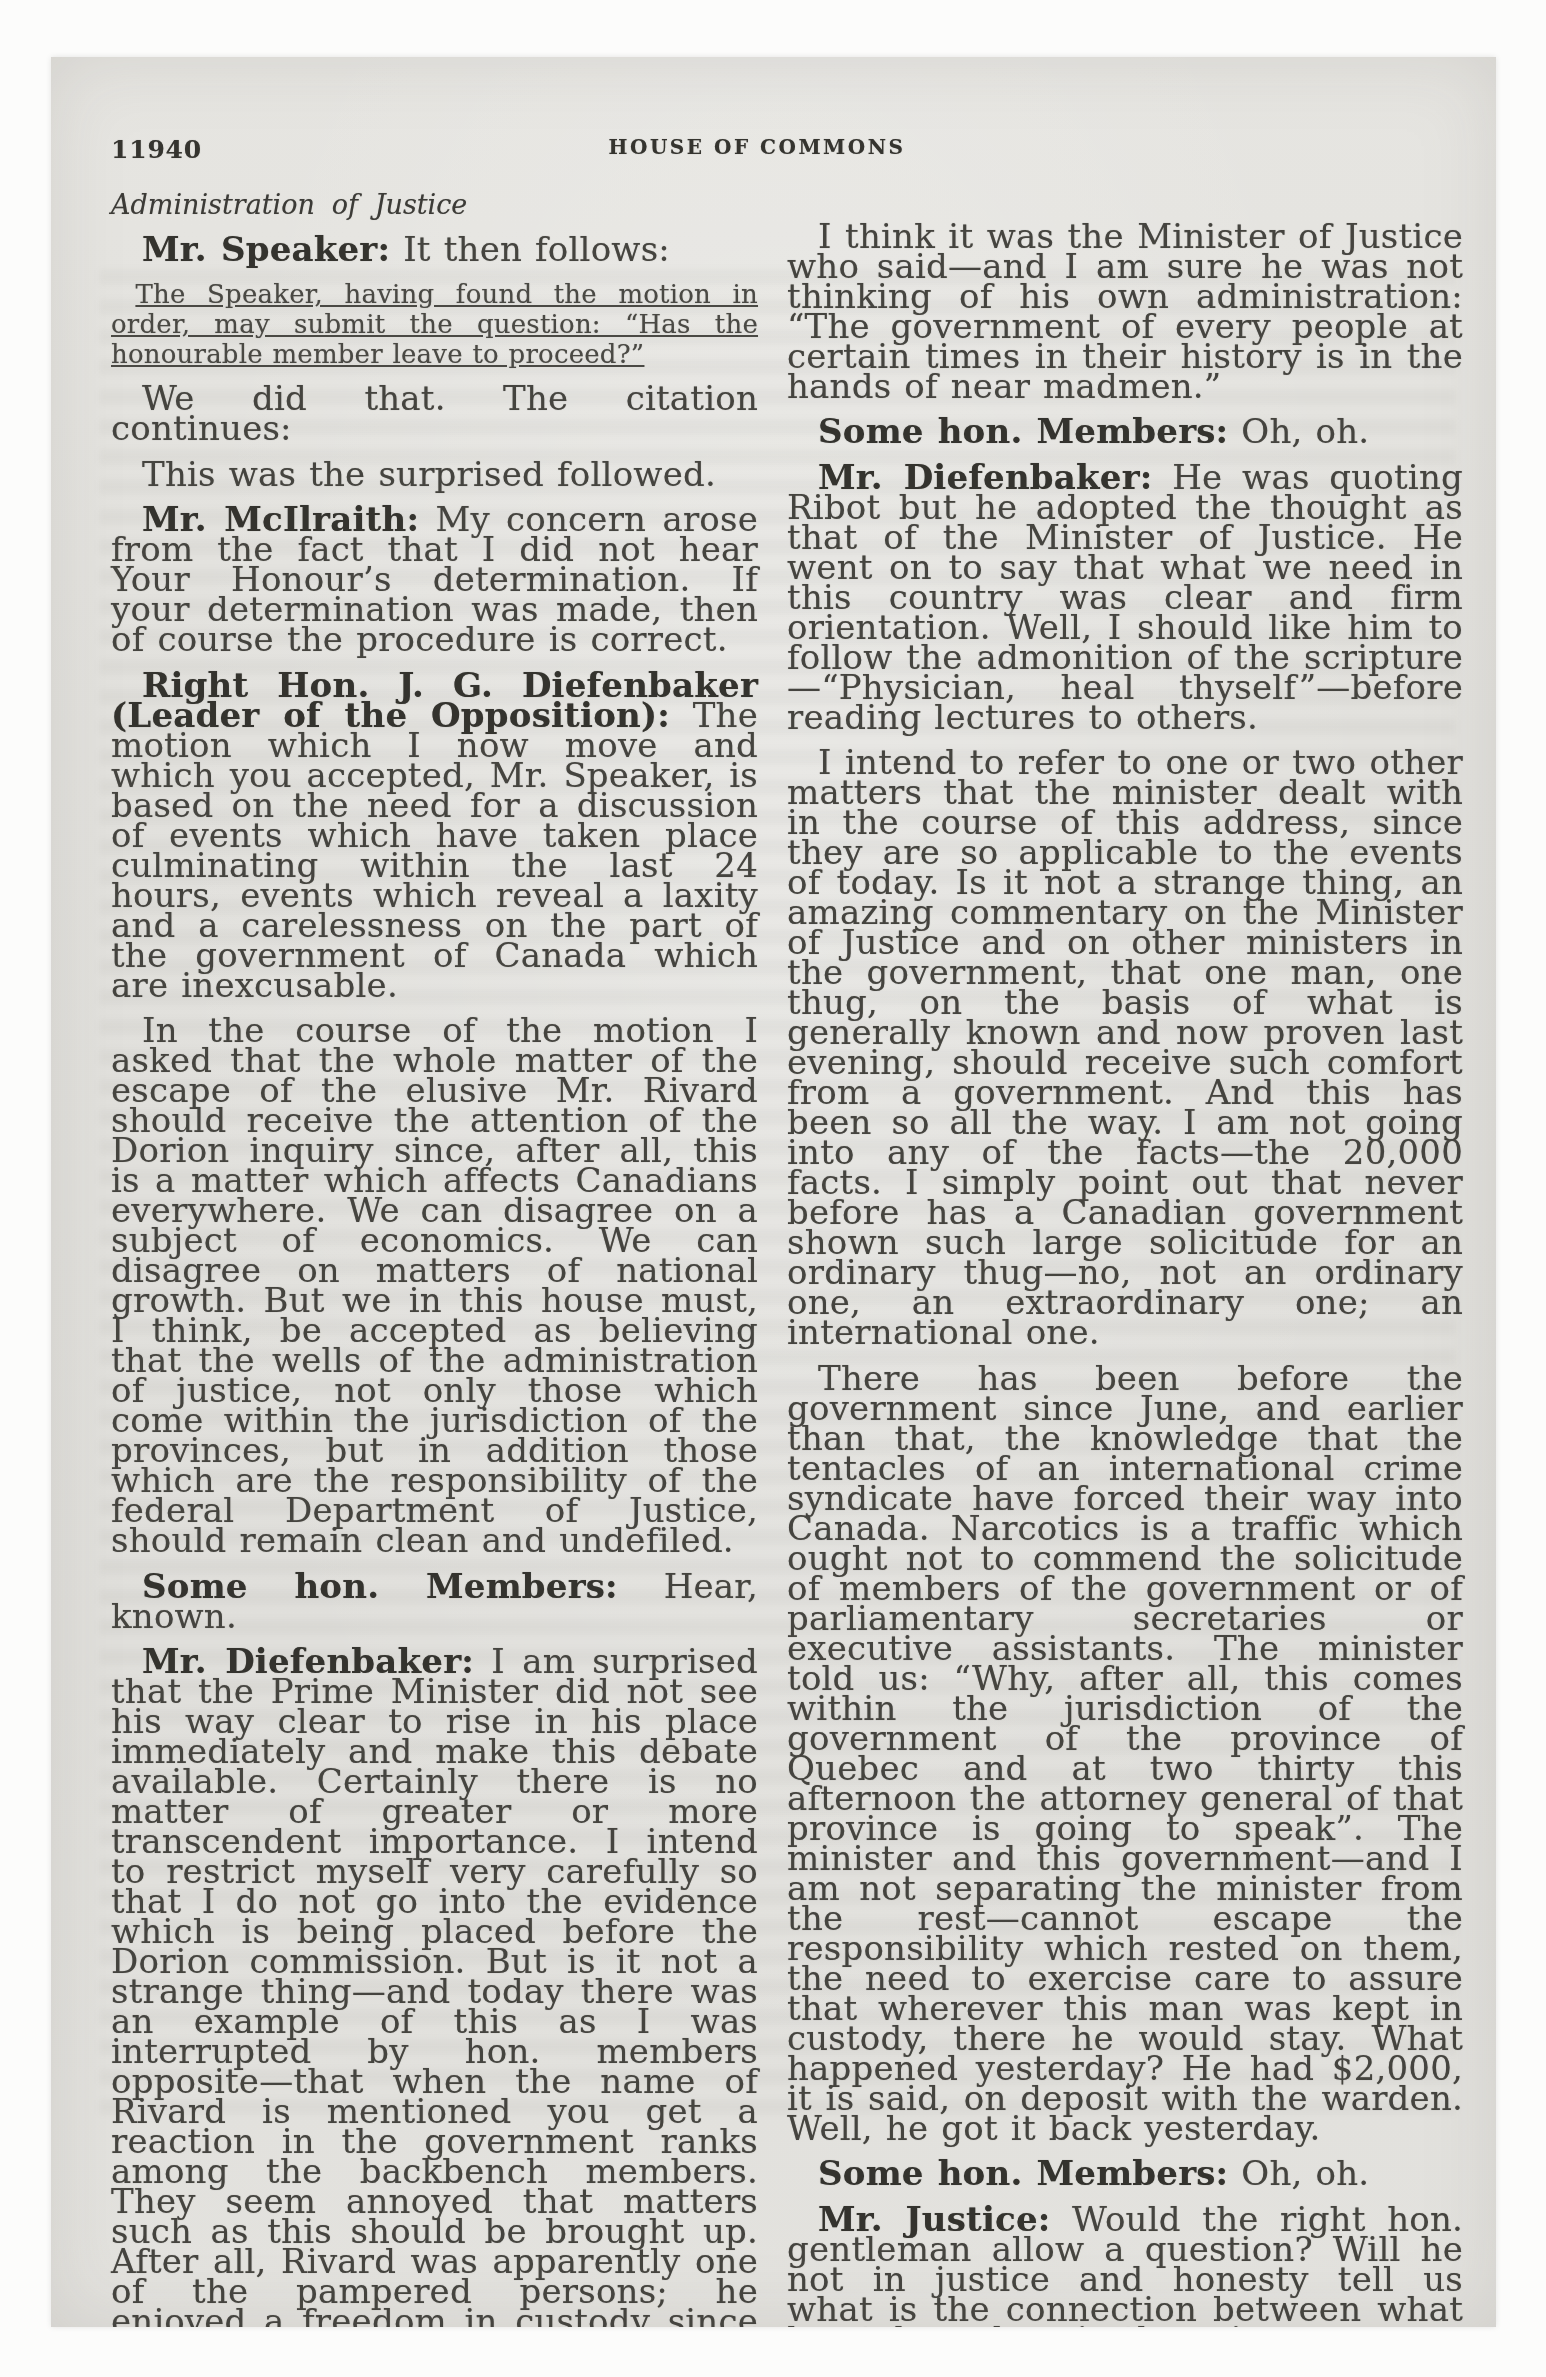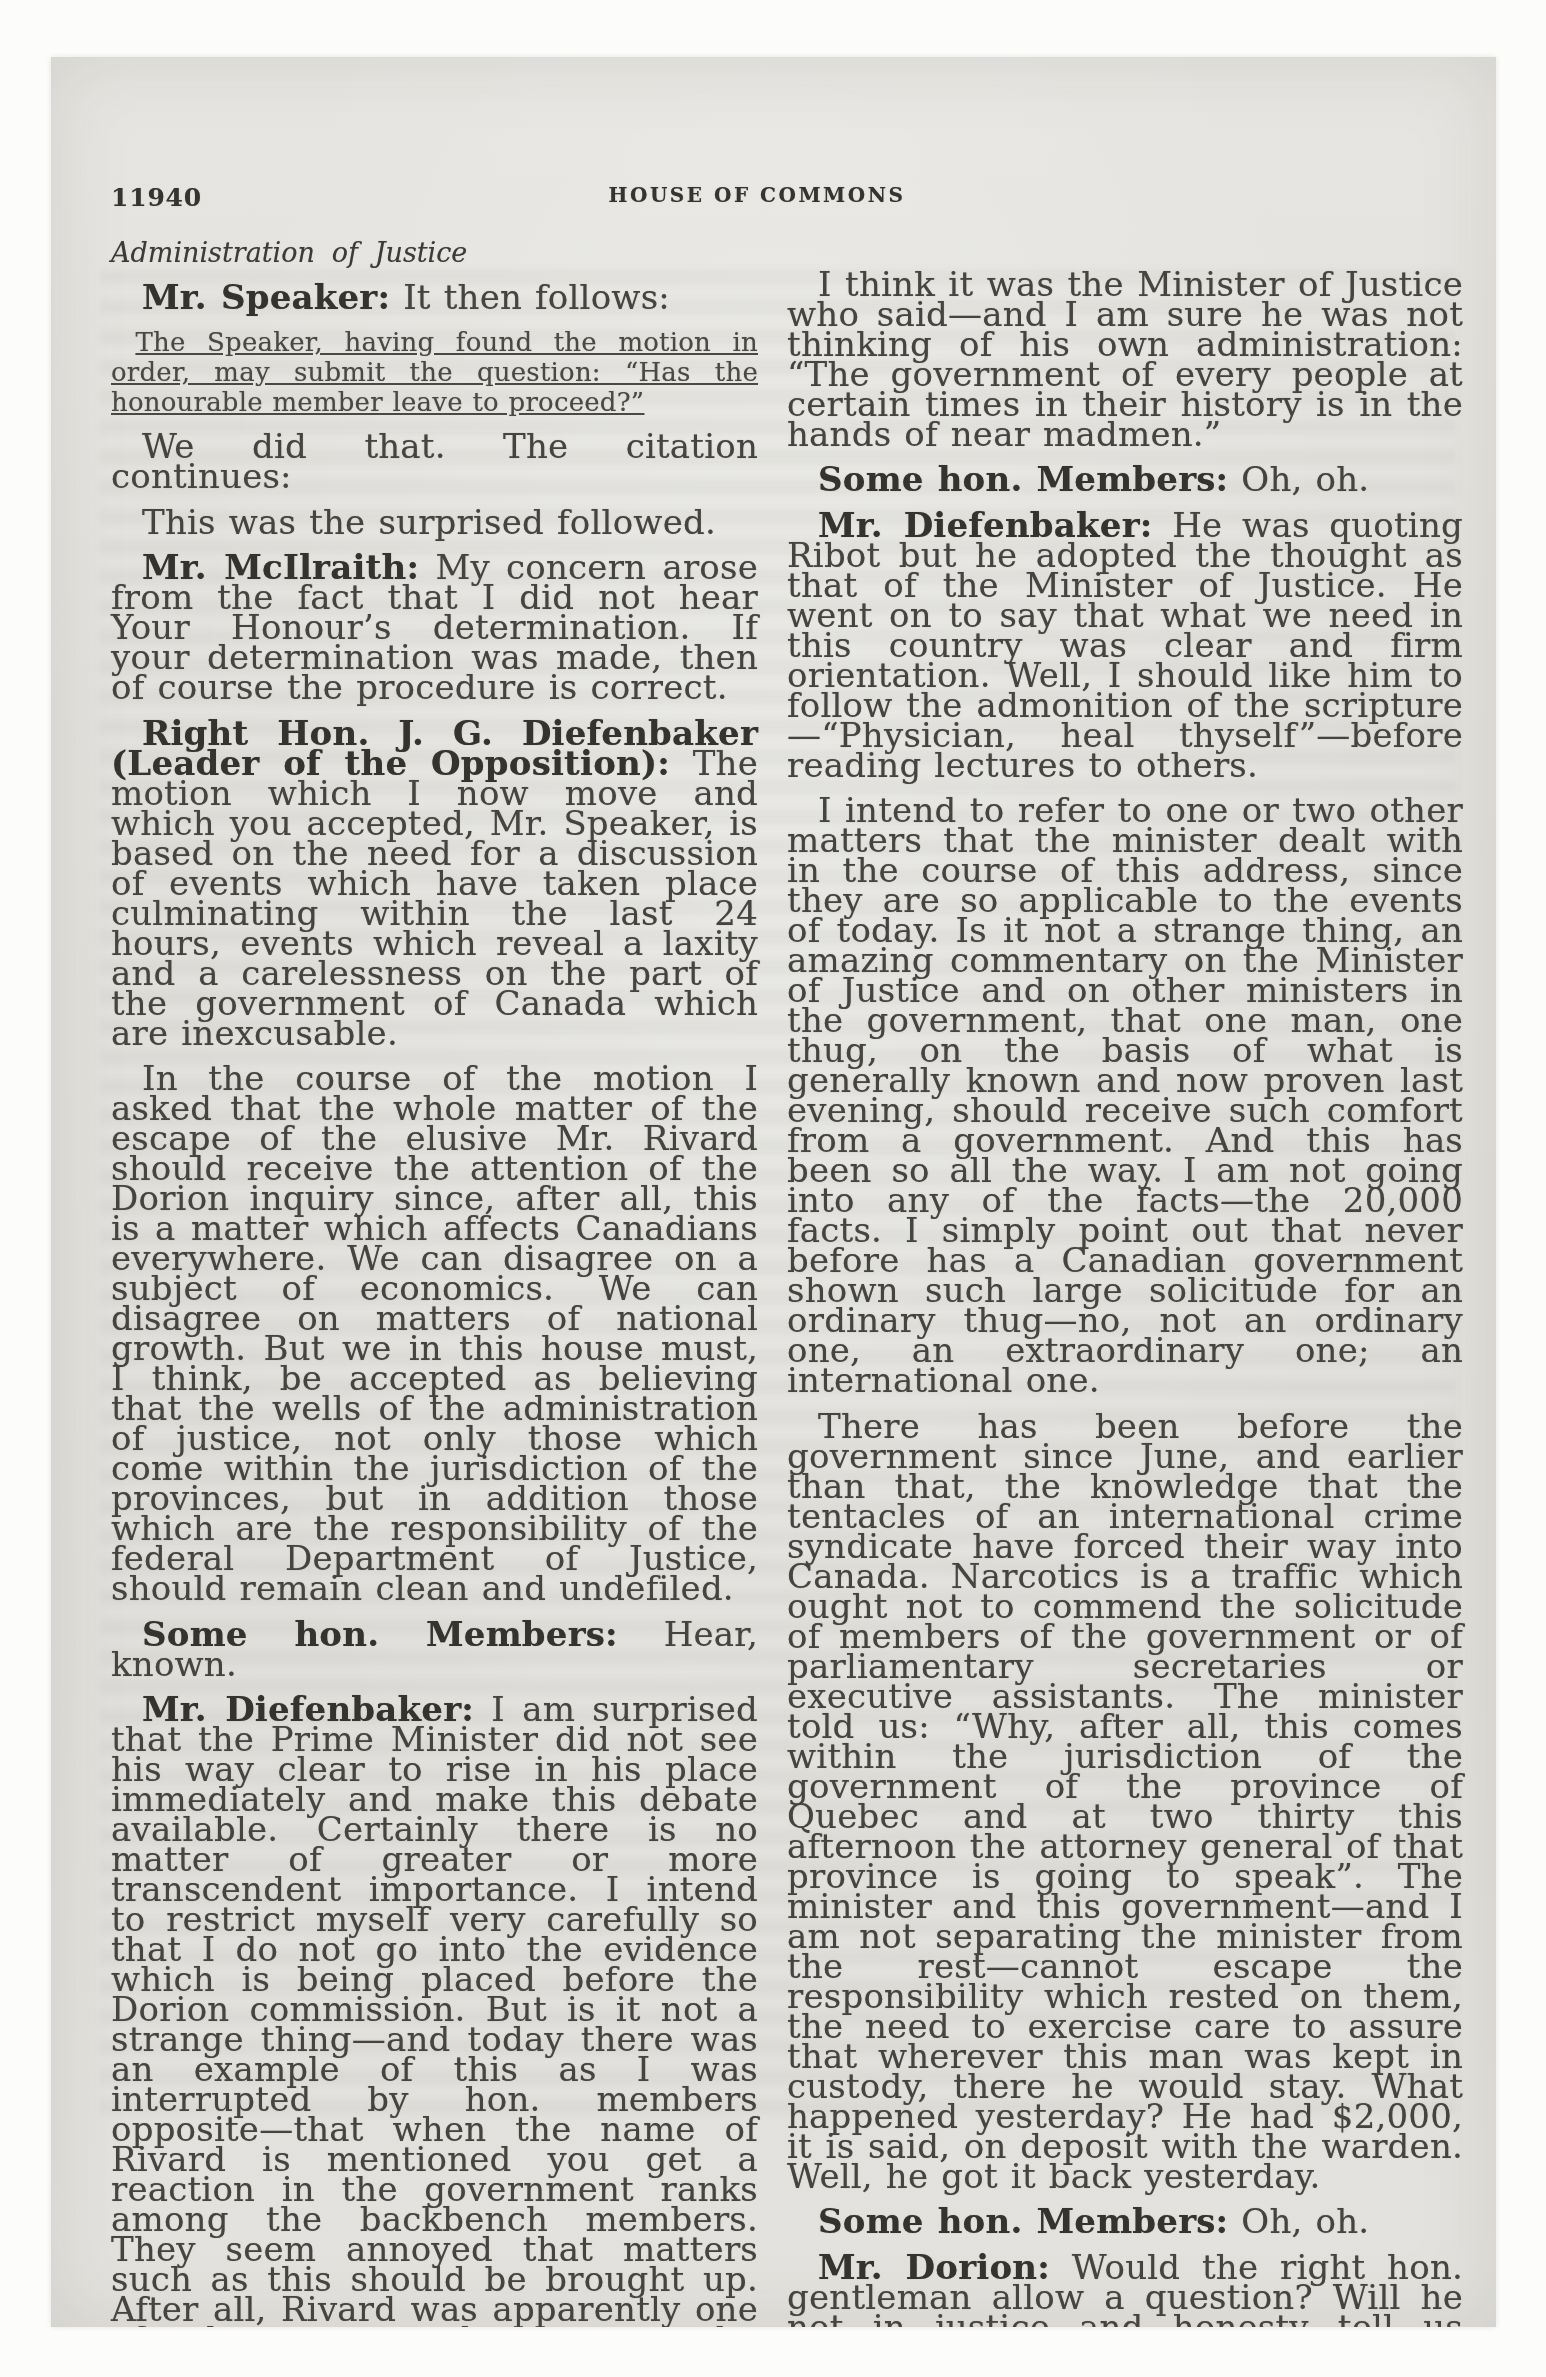--- a/index.html
+++ b/index.html
@@ -41,21 +41,20 @@
   }
   .content {
     position: relative;
     padding: 78px 33px 0 60px;
     color: #413f3b;
   }
   .running-head {
     position: relative;
     height: 33px;
     margin-bottom: 19.6px;
-    margin-top: 48px;
   }
   .page-number {
     position: absolute;
     left: 0; top: 0;
     font-size: 25px;
     font-weight: bold;
     letter-spacing: 0.8px;
     color: #35342f;
     text-shadow: 0 0 0.8px rgba(53,52,47,0.45);
   }
@@ -163,19 +162,19 @@
   <p class="speech"><b class="speaker">Some hon. Members:</b><span class="ptext"> Oh, oh.</span></p>
 
   <p class="speech"><b class="speaker">Mr. Diefenbaker:</b><span class="ptext"> He was quoting Ribot but he adopted the thought as that of the Minister of Justice. He went on to say that what we need in this country was clear and firm orientation. Well, I should like him to follow the admonition of the scripture—“Physician, heal thyself”—before reading lectures to others.</span></p>
 
   <p class="speech"><span class="ptext">I intend to refer to one or two other matters that the minister dealt with in the course of this address, since they are so applicable to the events of today. Is it not a strange thing, an amazing commentary on the Minister of Justice and on other ministers in the government, that one man, one thug, on the basis of what is generally known and now proven last evening, should receive such comfort from a government. And this has been so all the way. I am not going into any of the facts—the 20,000 facts. I simply point out that never before has a Canadian government shown such large solicitude for an ordinary thug—no, not an ordinary one, an extraordinary one; an international one.</span></p>
 
   <p class="speech"><span class="ptext">There has been before the government since June, and earlier than that, the knowledge that the tentacles of an international crime syndicate have forced their way into Canada. Narcotics is a traffic which ought not to commend the solicitude of members of the government or of parliamentary secretaries or executive assistants. The minister told us: “Why, after all, this comes within the jurisdiction of the government of the province of Quebec and at two thirty this afternoon the attorney general of that province is going to speak”. The minister and this government—and I am not separating the minister from the rest—cannot escape the responsibility which rested on them, the need to exercise care to assure that wherever this man was kept in custody, there he would stay. What happened yesterday? He had $2,000, it is said, on deposit with the warden. Well, he got it back yesterday.</span></p>
 
   <p class="speech"><b class="speaker">Some hon. Members:</b><span class="ptext"> Oh, oh.</span></p>
 
-  <p class="speech"><b class="speaker">Mr. Dorion:</b><span class="ptext"> Would the right hon. gentleman allow a question? Will he not in justice and honesty tell us what is the connection between what has taken place in the prison,</span></p>
+  <p class="speech"><b class="speaker">Mr. Justice:</b><span class="ptext"> Would the right hon. gentleman allow a question? Will he not in justice and honesty tell us what is the connection between what has taken place in the prison,</span></p>
 </div>
       </div>
     </div>
   </div>
 </div>
 
 
 </body></html>

